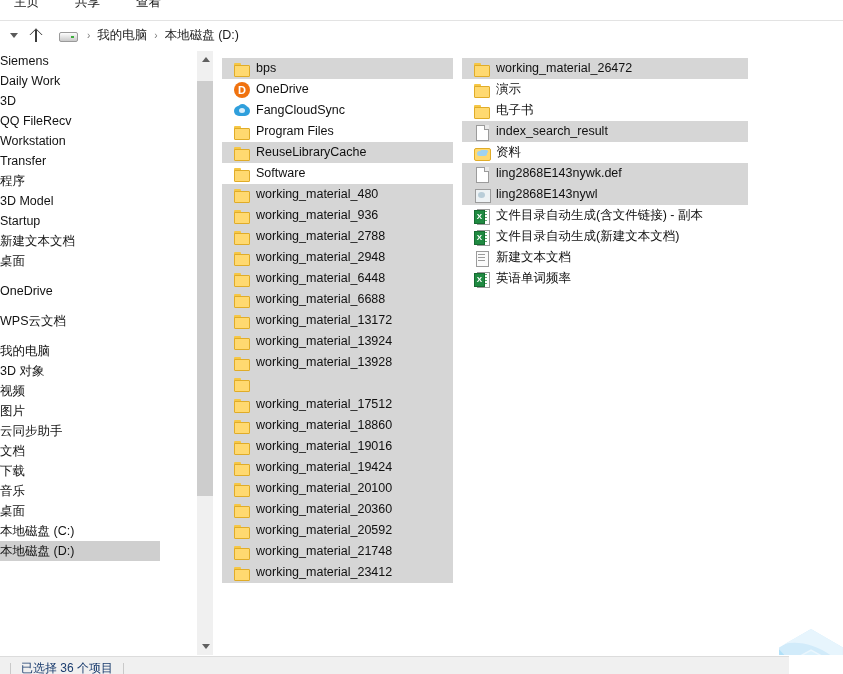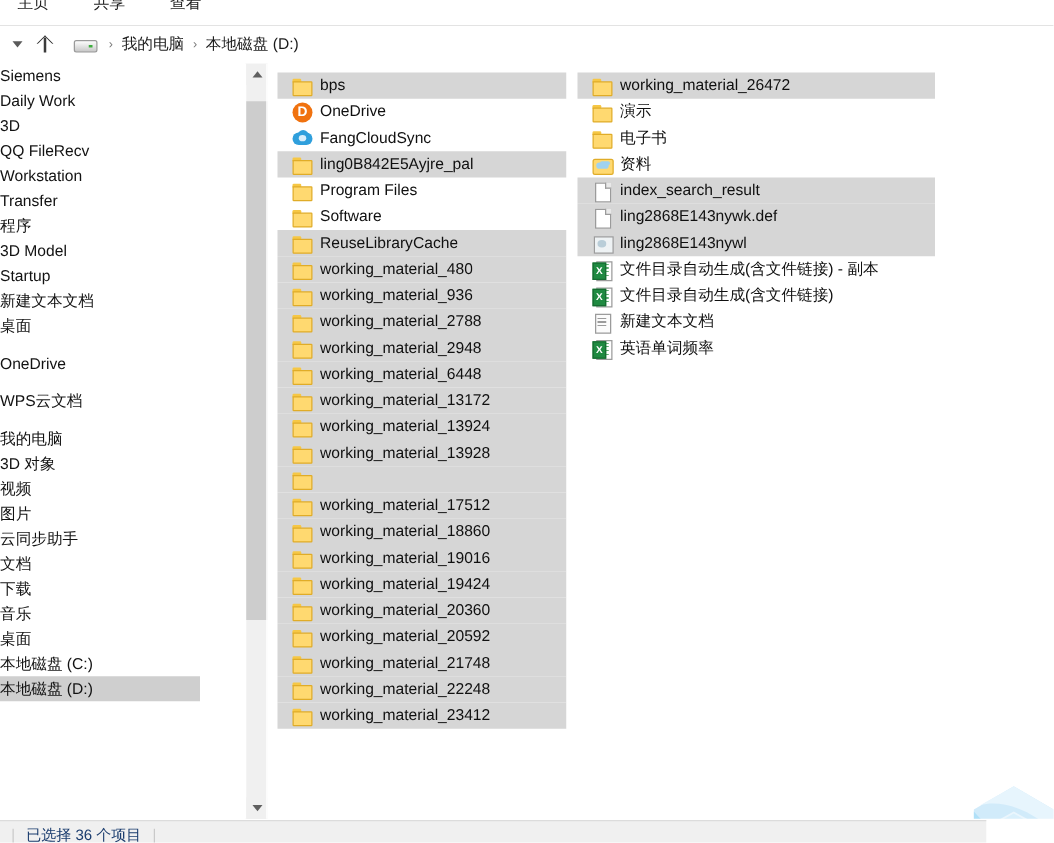--- a/index.html
+++ b/index.html
@@ -352,53 +352,46 @@
           <span class="fname">OneDrive</span>
         </div>
         <div class="frow">
           <span class="ico ico-bluecloud">
             <span class="c"></span>
             <span class="c2"></span>
             <span class="m"></span>
           </span>
           <span class="fname">FangCloudSync</span>
         </div>
-        <div class="frow sel">
-          <span class="ico ico-folder">
-            <span class="tab"></span>
-            <span class="front"></span>
-          </span>
-          <span class="fname">ling0B842E5Ayjre_pal</span>
-        </div>
         <div class="frow">
           <span class="ico ico-folder">
             <span class="tab"></span>
             <span class="front"></span>
           </span>
           <span class="fname">Program Files</span>
         </div>
+        <div class="frow sel">
+          <span class="ico ico-folder">
+            <span class="tab"></span>
+            <span class="front"></span>
+          </span>
+          <span class="fname">ReuseLibraryCache</span>
+        </div>
         <div class="frow">
           <span class="ico ico-folder">
             <span class="tab"></span>
             <span class="front"></span>
           </span>
           <span class="fname">Software</span>
         </div>
         <div class="frow sel">
           <span class="ico ico-folder">
             <span class="tab"></span>
             <span class="front"></span>
           </span>
-          <span class="fname">ReuseLibraryCache</span>
-        </div>
-        <div class="frow sel">
-          <span class="ico ico-folder">
-            <span class="tab"></span>
-            <span class="front"></span>
-          </span>
           <span class="fname">working_material_480</span>
         </div>
         <div class="frow sel">
           <span class="ico ico-folder">
             <span class="tab"></span>
             <span class="front"></span>
           </span>
           <span class="fname">working_material_936</span>
         </div>
         <div class="frow sel">
@@ -420,20 +413,27 @@
             <span class="tab"></span>
             <span class="front"></span>
           </span>
           <span class="fname">working_material_6448</span>
         </div>
         <div class="frow sel">
           <span class="ico ico-folder">
             <span class="tab"></span>
             <span class="front"></span>
           </span>
+          <span class="fname">working_material_6688</span>
+        </div>
+        <div class="frow sel">
+          <span class="ico ico-folder">
+            <span class="tab"></span>
+            <span class="front"></span>
+          </span>
           <span class="fname">working_material_13172</span>
         </div>
         <div class="frow sel">
           <span class="ico ico-folder">
             <span class="tab"></span>
             <span class="front"></span>
           </span>
           <span class="fname">working_material_13924</span>
         </div>
         <div class="frow sel">
@@ -475,42 +475,42 @@
             <span class="tab"></span>
             <span class="front"></span>
           </span>
           <span class="fname">working_material_19424</span>
         </div>
         <div class="frow sel">
           <span class="ico ico-folder">
             <span class="tab"></span>
             <span class="front"></span>
           </span>
+          <span class="fname">working_material_20100</span>
+        </div>
+        <div class="frow sel">
+          <span class="ico ico-folder">
+            <span class="tab"></span>
+            <span class="front"></span>
+          </span>
           <span class="fname">working_material_20360</span>
         </div>
         <div class="frow sel">
           <span class="ico ico-folder">
             <span class="tab"></span>
             <span class="front"></span>
           </span>
           <span class="fname">working_material_20592</span>
         </div>
         <div class="frow sel">
           <span class="ico ico-folder">
             <span class="tab"></span>
             <span class="front"></span>
           </span>
           <span class="fname">working_material_21748</span>
-        </div>
-        <div class="frow sel">
-          <span class="ico ico-folder">
-            <span class="tab"></span>
-            <span class="front"></span>
-          </span>
-          <span class="fname">working_material_22248</span>
         </div>
         <div class="frow sel">
           <span class="ico ico-folder">
             <span class="tab"></span>
             <span class="front"></span>
           </span>
           <span class="fname">working_material_23412</span>
         </div>
       </div>
     <div class="col col2" id="col2">
@@ -527,34 +527,34 @@
             <span class="front"></span>
           </span>
           <span class="fname">演示</span>
         </div>
         <div class="frow">
           <span class="ico ico-folder">
             <span class="tab"></span>
             <span class="front"></span>
           </span>
           <span class="fname">电子书</span>
-        </div>
-        <div class="frow">
-          <span class="ico ico-cloudfolder">
-            <span class="front"></span>
-            <span class="cloud"></span>
-          </span>
-          <span class="fname">资料</span>
         </div>
         <div class="frow sel">
           <span class="ico ico-doc">
             <span class="page"></span>
             <span class="corner"></span>
           </span>
           <span class="fname">index_search_result</span>
+        </div>
+        <div class="frow">
+          <span class="ico ico-cloudfolder">
+            <span class="front"></span>
+            <span class="cloud"></span>
+          </span>
+          <span class="fname">资料</span>
         </div>
         <div class="frow sel">
           <span class="ico ico-doc">
             <span class="page"></span>
             <span class="corner"></span>
           </span>
           <span class="fname">ling2868E143nywk.def</span>
         </div>
         <div class="frow sel">
           <span class="ico ico-img">
@@ -570,21 +570,21 @@
             <span class="badge">X</span>
           </span>
           <span class="fname">文件目录自动生成(含文件链接) - 副本</span>
         </div>
         <div class="frow">
           <span class="ico ico-xls">
             <span class="page"></span>
             <span class="grid"></span>
             <span class="badge">X</span>
           </span>
-          <span class="fname">文件目录自动生成(含文件链接)</span>
+          <span class="fname">文件目录自动生成(新建文本文档)</span>
         </div>
         <div class="frow">
           <span class="ico ico-txt">
             <span class="page"></span>
             <span class="lines"></span>
           </span>
           <span class="fname">新建文本文档</span>
         </div>
         <div class="frow">
           <span class="ico ico-xls">

